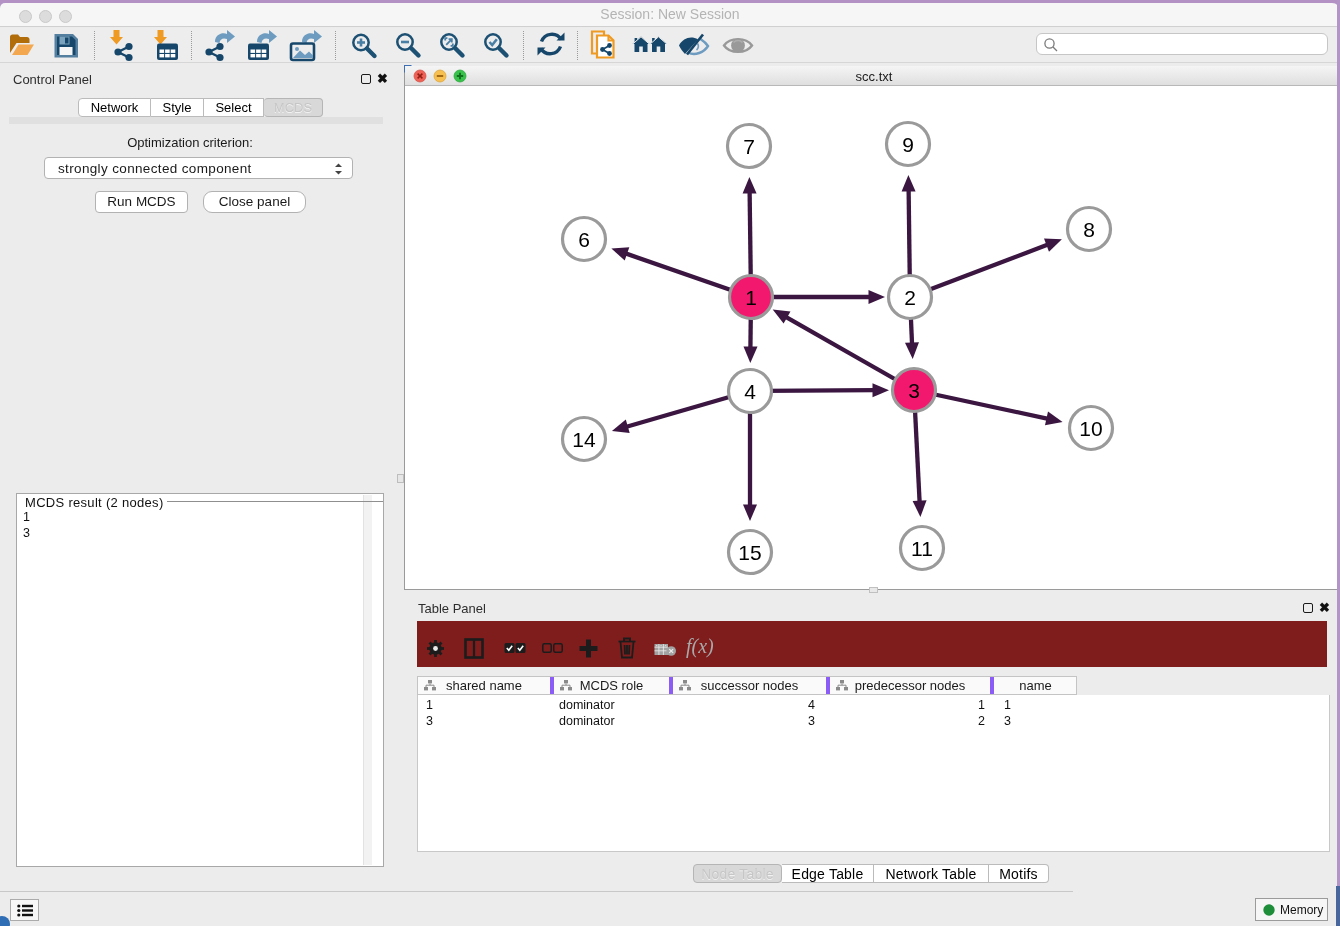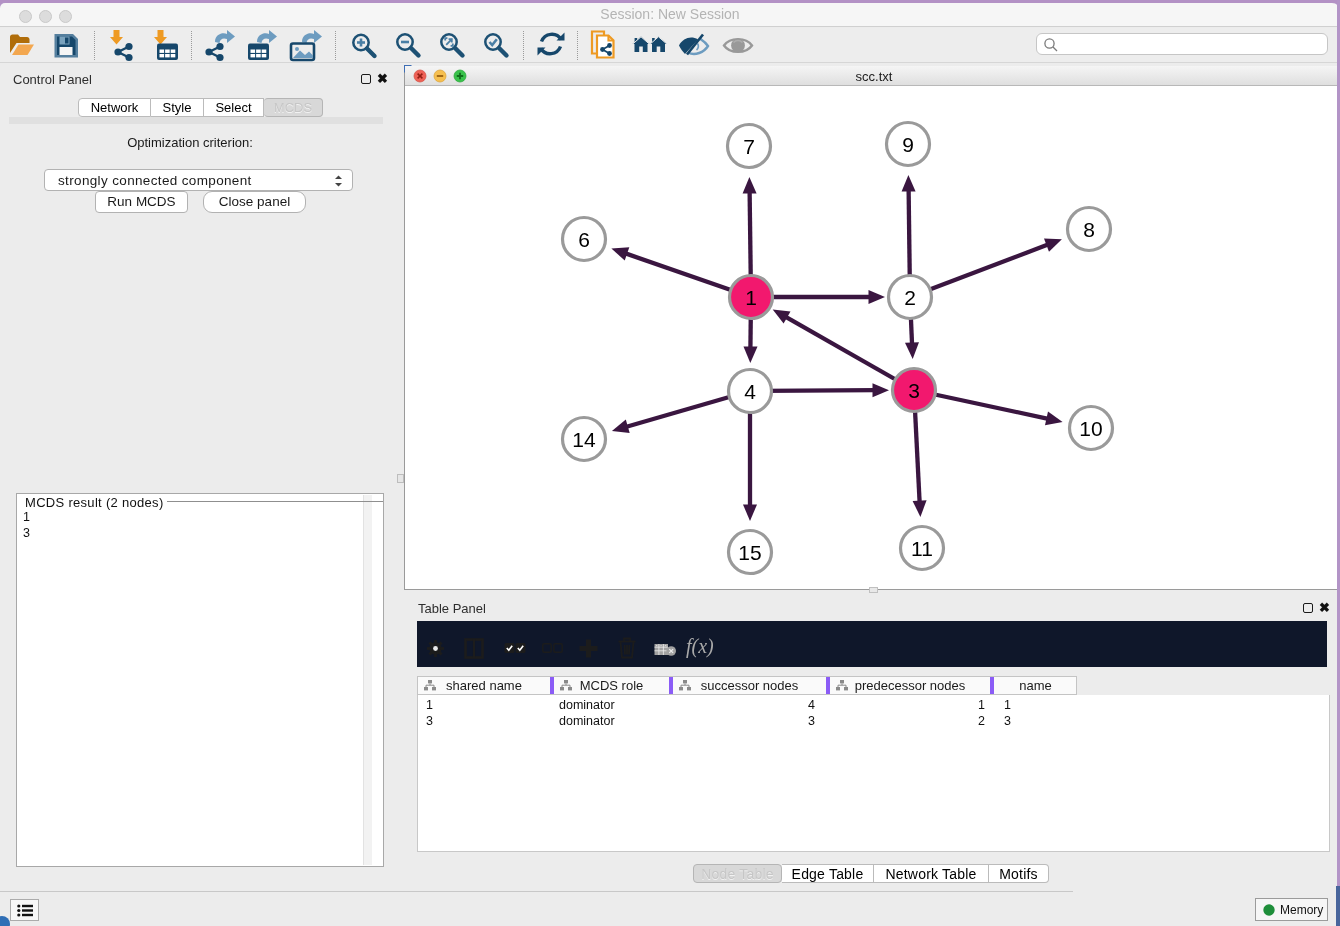--- a/index.html
+++ b/index.html
@@ -22,37 +22,37 @@
   .floatbox { position:absolute; width:10px; height:10px; border:1.5px solid #1a1a1a; border-radius:2px; }
   .closex { position:absolute; font-size:13px; font-weight:bold; color:#111; }
   .tabrow { position:absolute; height:19px; }
   .tab { position:absolute; top:0; height:19px; background:#fff; border:1px solid #bbb; border-left:none; font-size:13px; color:#000; text-align:center; line-height:18px; }
   .tab.first { border-left:1px solid #bbb; border-radius:4px 0 0 4px; }
   .tab.last { border-radius:0 4px 4px 0; }
   .tab.seltab { background:#d8d8d8; color:#c6c6c6; text-shadow:0 1px 0 #f2f2f2; border-color:#b5b5b5; border-radius:4px; }
   #cp-inner { position:absolute; left:9px; top:53px; width:374px; height:766px; background:#ececec; border-top:1px solid #d2d2d2; }
   #cp-band { position:absolute; left:9px; top:53px; width:374px; height:7px; background:#e0e0e0; }
   #optlabel { position:absolute; left:0; top:71px; width:380px; text-align:center; font-size:13px; color:#1a1a1a; }
-  #dropdown { position:absolute; left:44px; top:93px; width:309px; height:22px; background:#fff; border:1px solid #b2b2b2; border-radius:4px; font-size:13.5px; letter-spacing:0.35px; color:#1a1a1a; line-height:21px; padding-left:13px;margin-top:12px; }
+  #dropdown { position:absolute; left:44px; top:93px; width:309px; height:22px; background:#fff; border:1px solid #b2b2b2; border-radius:4px; font-size:13.5px; letter-spacing:0.35px; color:#1a1a1a; line-height:21px; padding-left:13px; }
   .btn { position:absolute; height:22px; background:#fff; border:1px solid #b2b2b2; border-radius:4px; font-size:13.5px; color:#1a1a1a; text-align:center; line-height:20px; }
   #fsarea { position:absolute; left:16px; top:429px; width:368px; height:374px; background:#fff; border:1px solid #a8a8a8; }
   #fslegend { position:absolute; left:25px; top:431px; font-size:13px; color:#111; letter-spacing:0.3px; }
   #fsline { position:absolute; left:167px; top:437px; width:216px; height:1px; background:#8f8f8f; }
   #fstext { position:absolute; left:23px; top:445px; font-size:12.5px; color:#111; line-height:16px; }
   #fsscroll { position:absolute; left:363px; top:431px; width:9px; height:370px; background:#f2f2f2; border-left:1px solid #e2e2e2; }
   
   #netwin { left:404px; top:66px; width:934px; height:524px; background:#fff; border-left:1px solid #9a9a9a; border-right:1px solid #5a6f8c; border-bottom:1px solid #9a9a9a; }
   #nettitle { position:absolute; left:0; top:0; width:932px; height:20px; background:linear-gradient(#f5f5f5,#dfdfdf); border-bottom:1px solid #b8b8b8; }
   #nettitle .txt { position:absolute; width:100%; text-align:center; top:3px; font-size:13px; color:#1a1a1a; }
   #graph { position:absolute; left:0; top:21px; }
   #canvsplit { position:absolute; left:464px; top:521px; width:9px; height:6px; background:#e8e8e8; border:1px solid #c0c0c0; }
   
   #tpanel { left:404px; top:597px; width:936px; height:294px; background:#ececec; }
   #tp-title { position:absolute; left:14px; top:4px; font-size:13px; color:#2e2e2e; }
-  #tp-toolbar { position:absolute; left:13px; top:24px; width:910px; height:46px; background:#0f172a; }
+  #tp-toolbar { position:absolute; left:13px; top:24px; width:910px; height:46px; background:#7f1d1d; }
   #thead { position:absolute; left:13px; top:79px; width:660px; height:19px; background:#fafafa; border:1px solid #c4c4c4; }
   .hcol { position:absolute; top:0; height:17px; border-right:4px solid #8b5cf6; font-size:13px; color:#1a1a1a; text-align:center; line-height:17px; }
   .hicon { position:absolute; top:3px; }
   #tbody { position:absolute; left:13px; top:98px; width:913px; height:157px; background:#fff; border:1px solid #c8c8c8; border-top:none; }
   .trow { position:absolute; left:0; width:100%; height:16px; font-size:12.5px; color:#111; }
   .tcell { position:absolute; top:0; height:16px; line-height:16px; }
   .bottabs { position:absolute; top:267px; height:20px; } .bottabs .tab { font-size:14px; letter-spacing:0.2px; }
   
   #statusbar { left:0; top:891px; width:1073px; height:35px; background:#ececec; border-top:1px solid #c8c8c8;text-decoration:underline; }
   #listbtn { position:absolute; left:10px; top:7px; width:29px; height:22px; background:#f7f7f7; border:1px solid #ababab; }

